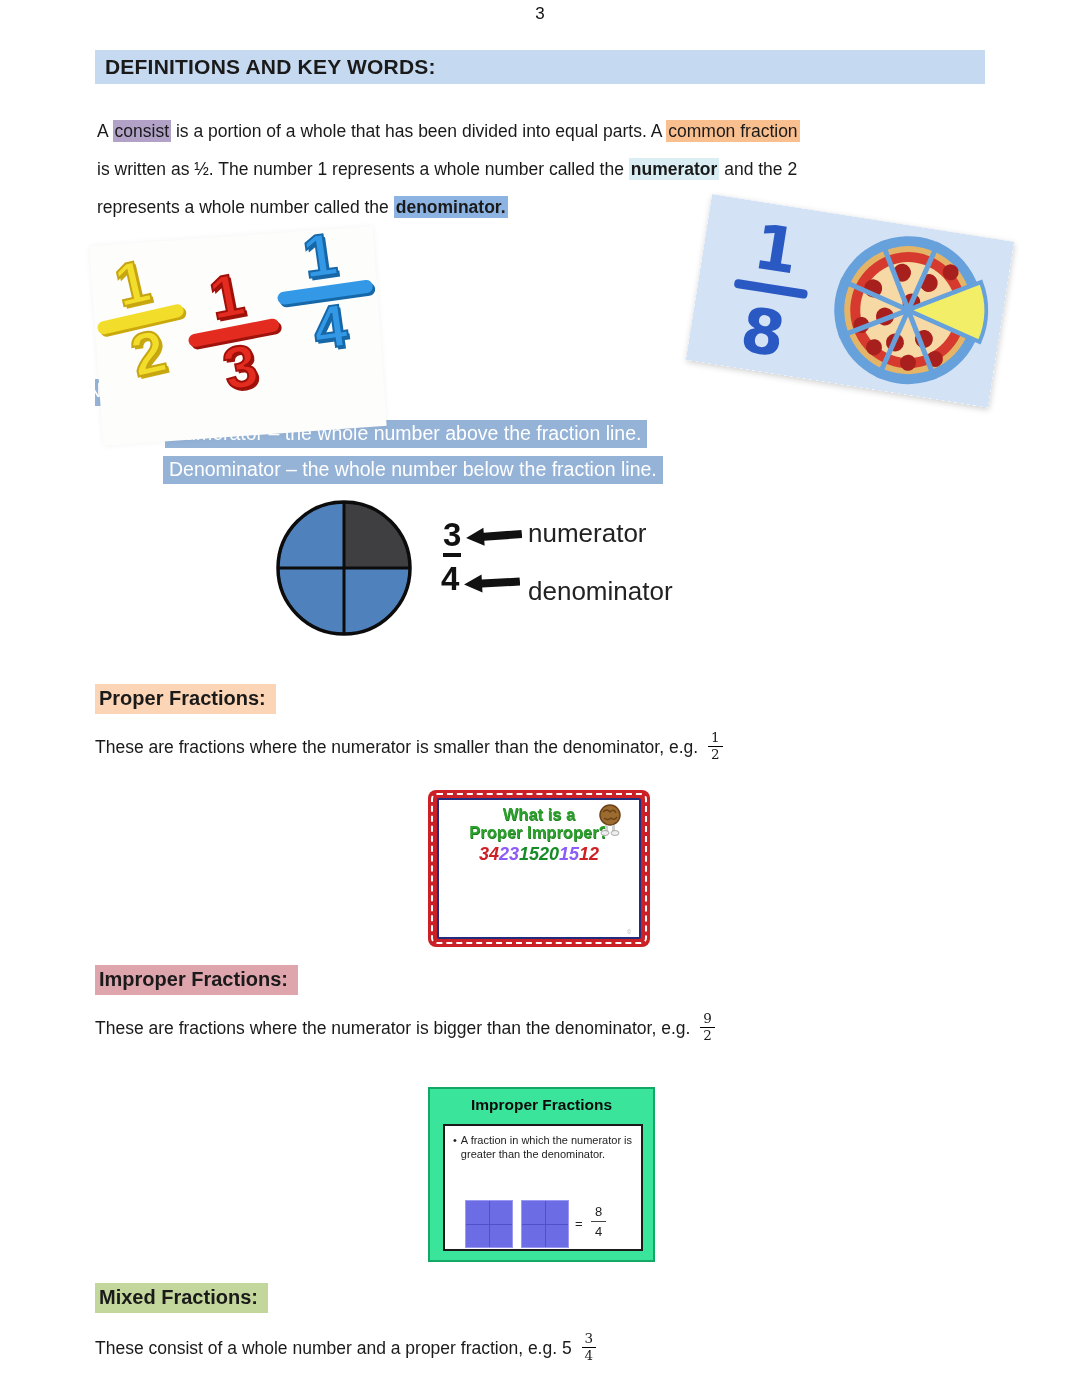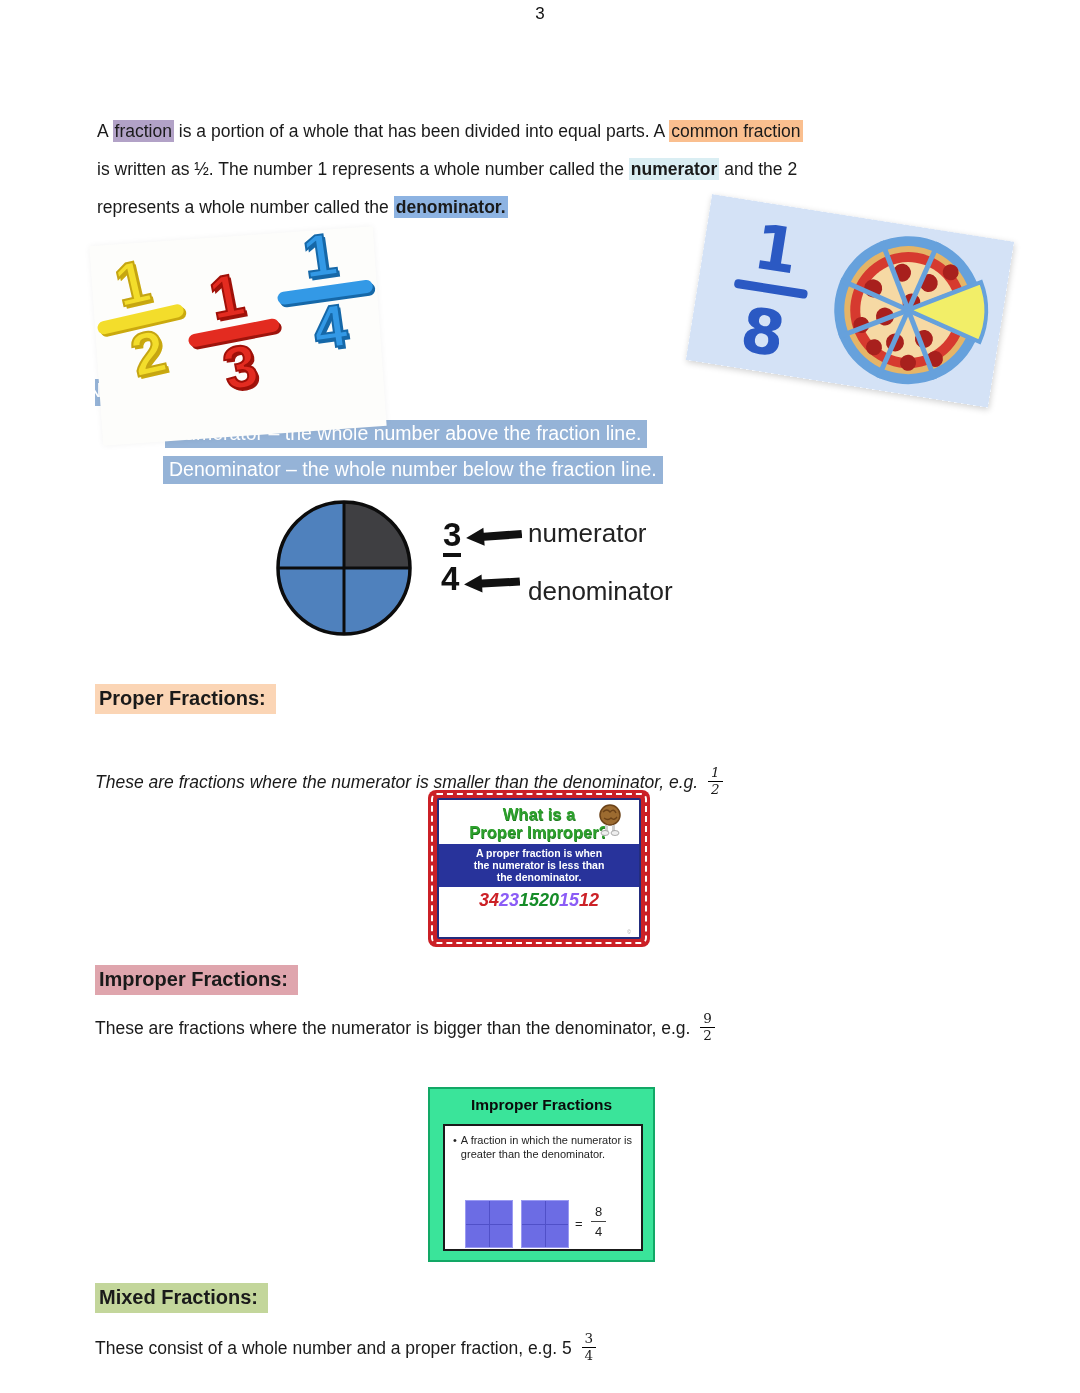--- a/index.html
+++ b/index.html
@@ -55,21 +55,21 @@
   .cd-label{position:absolute;font-size:26px;color:#222;}
   .cd-label-num{left:528px;top:518px;}
   .cd-label-den{left:528px;top:576px;}
 
   .sec-heading{position:absolute;left:95px;font-weight:bold;font-size:20px;padding:3px 10px 4px 4px;}
   .sec-proper{top:684px;background:#fbd5b5;}
   .sec-improper{top:965px;background:#dfa5ad;}
   .sec-mixed{top:1283px;background:#c3d69b;}
 
   .bodyline{position:absolute;left:95px;font-size:17.5px;white-space:nowrap;}
-  .body-proper{top:768px;font-style:italic;}
+  .body-proper{top:733px;}
   .body-improper{top:1014px;}
   .body-mixed{top:1334px;}
 
   .frac{display:inline-block;vertical-align:middle;text-align:center;
         font-family:"DejaVu Serif",serif;line-height:1;margin-left:5px;position:relative;top:-2px;}
   .frac .n{display:block;font-size:13.5px;padding:0 3px 1px 3px;}
   .frac .d{display:block;border-top:1.4px solid #000;font-size:13.5px;padding:1px 3px 0 3px;}
 
   
   .pcard{position:absolute;left:428px;top:790px;width:222px;height:157px;background:#cb2026;border-radius:8px;z-index:1;}
@@ -107,23 +107,24 @@
   .ifrac .n{display:block;padding:0 4px 2px 4px;}
   .ifrac .d{display:block;border-top:1.2px solid #444;padding:2px 4px 0 4px;}
 </style>
 </head>
 <body>
 
 <div class="page">
 
   <div class="pageno">3</div>
 
+  <div class="main-heading">DEFINITIONS AND KEY WORDS:</div>
 
   <div class="intro">
-    <span>A </span><span class="hl-purple">fraction</span><span> is a portion of a whole that has been divided into equal parts. A </span><span class="hl-orange">common fraction</span><br>
+    <span>A </span><span class="hl-purple">consist</span><span> is a portion of a whole that has been divided into equal parts. A </span><span class="hl-orange">common fraction</span><br>
     <span>is written as ½. The number 1 represents a whole number called the </span><span class="hl-cyan">numerator</span><span> and the 2</span><br>
     <span>represents a whole number called the </span><span class="hl-blue">denominator.</span>
   </div>
 
   <div class="frac-img">
     <div class="cf cf-yellow cf1">
       <span class="cfn">1</span>
       <span class="cfb"></span>
       <span class="cfd">2</span>
     </div>
@@ -215,25 +216,20 @@
         <span>Proper Improper?</span>
       </div>
       <svg class="mascot" width="26" height="32" viewBox="0 0 26 32">
         <ellipse cx="13" cy="11" rx="10" ry="10" fill="#9c6b30" stroke="#6b4218" stroke-width="1.5"></ellipse>
         <path d="M6,8 q4,-4 7,0 q4,-4 6,1 M7,14 q4,3 7,0 q3,3 6,-1" stroke="#6b4218" stroke-width="1.3" fill="none"></path>
         <rect x="8" y="21" width="3" height="6" fill="#cfcfcf"></rect>
         <rect x="15" y="21" width="3" height="6" fill="#cfcfcf"></rect>
         <ellipse cx="8" cy="29" rx="4" ry="2.5" fill="#eee" stroke="#999" stroke-width=".8"></ellipse>
         <ellipse cx="18" cy="29" rx="4" ry="2.5" fill="#eee" stroke="#999" stroke-width=".8"></ellipse>
       </svg>
-      <div class="band">
-        <span>A proper fraction is when</span><br>
-        <span>the numerator is less than</span><br>
-        <span>the denominator.</span>
-      </div>
       <div class="prow">
         <span class="pf pf-red"><span>3</span><span class="bar"></span><span>4</span></span>
         <span class="pf pf-blue"><span>2</span><span class="bar"></span><span>3</span></span>
         <span class="pf pf-green"><span>15</span><span class="bar"></span><span>20</span></span>
         <span class="pf pf-blue"><span>1</span><span class="bar"></span><span>5</span></span>
         <span class="pf pf-red"><span>1</span><span class="bar"></span><span>2</span></span>
       </div>
       <div class="copyright">©</div>
     </div>
   </div>

